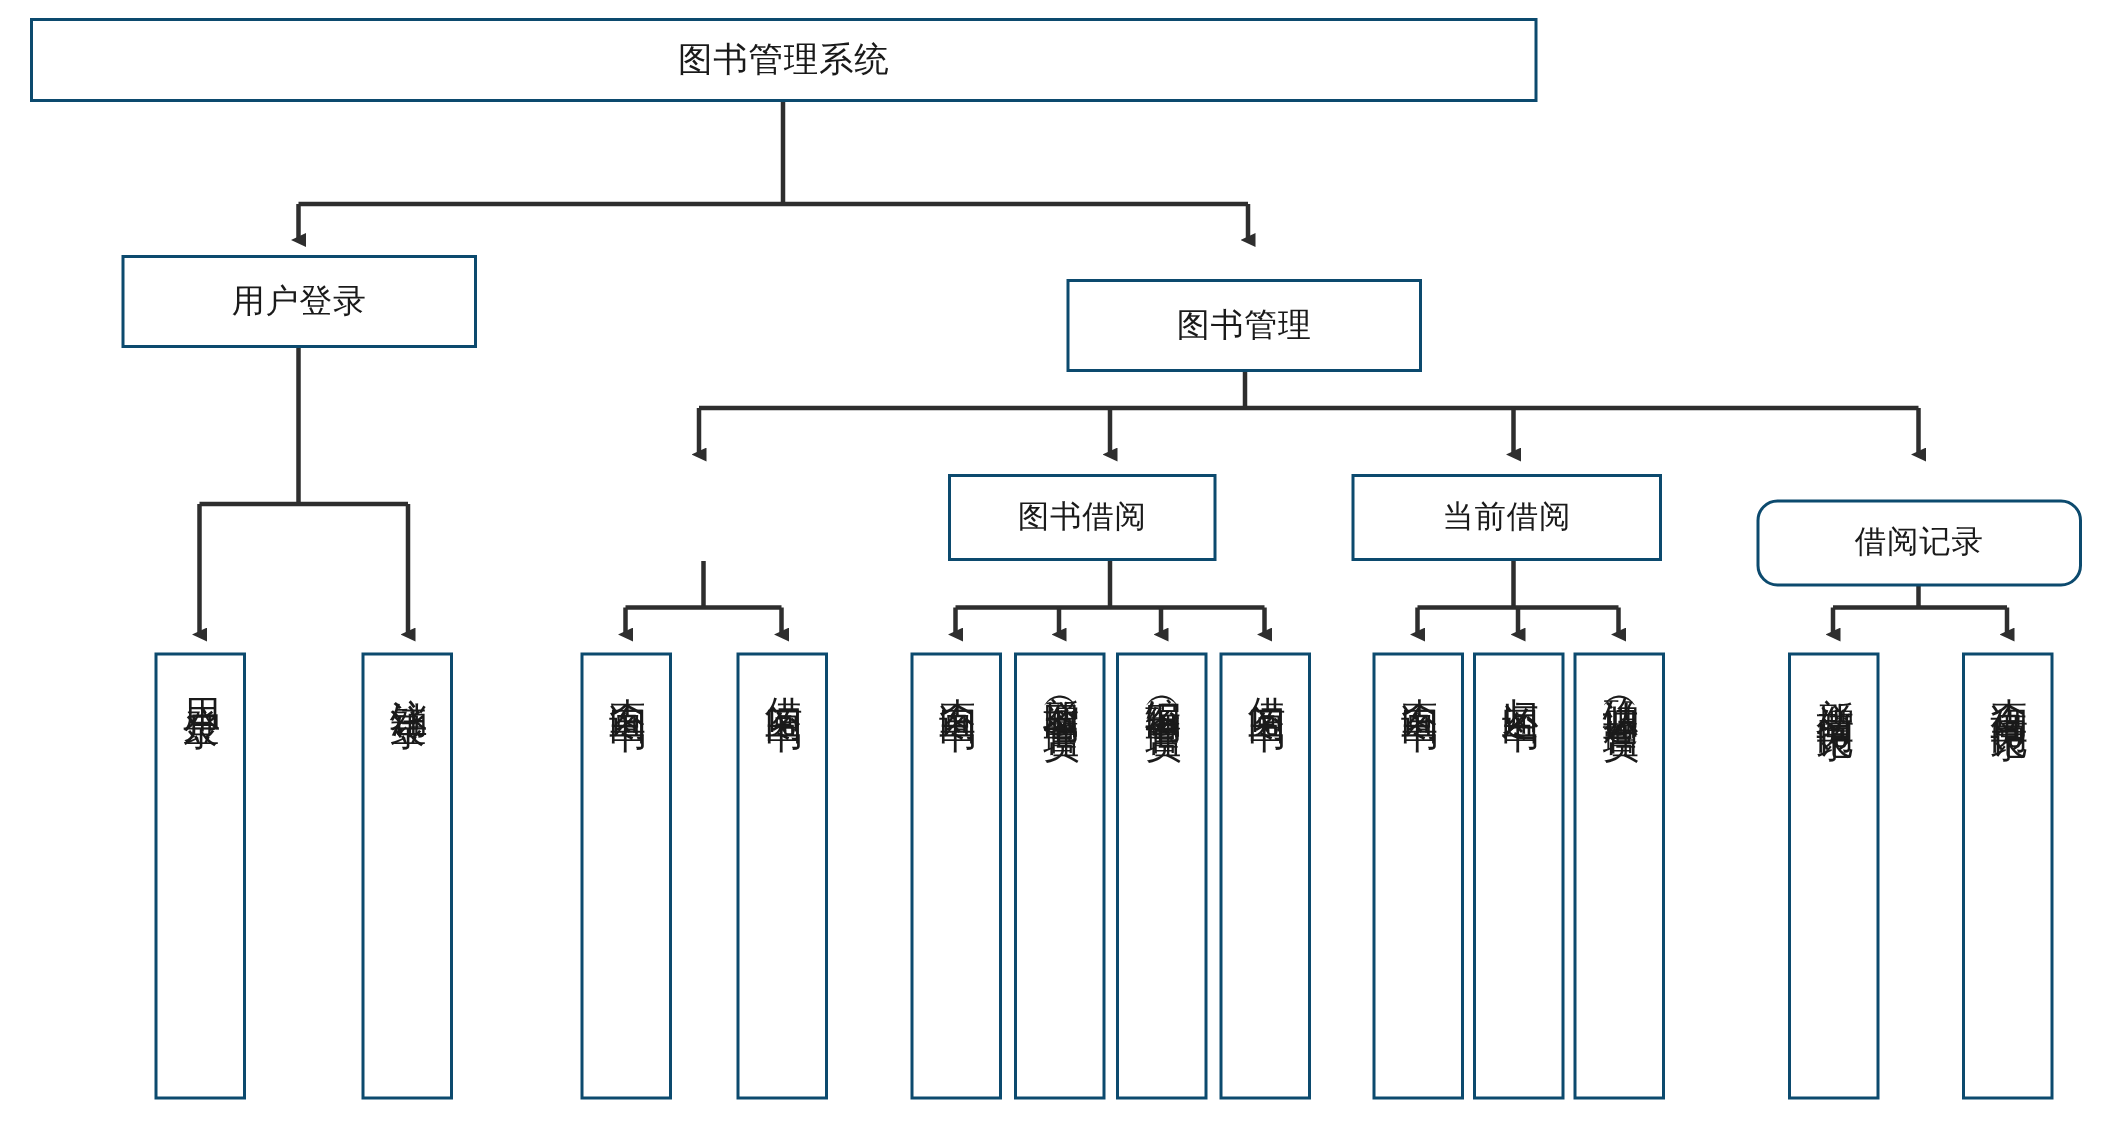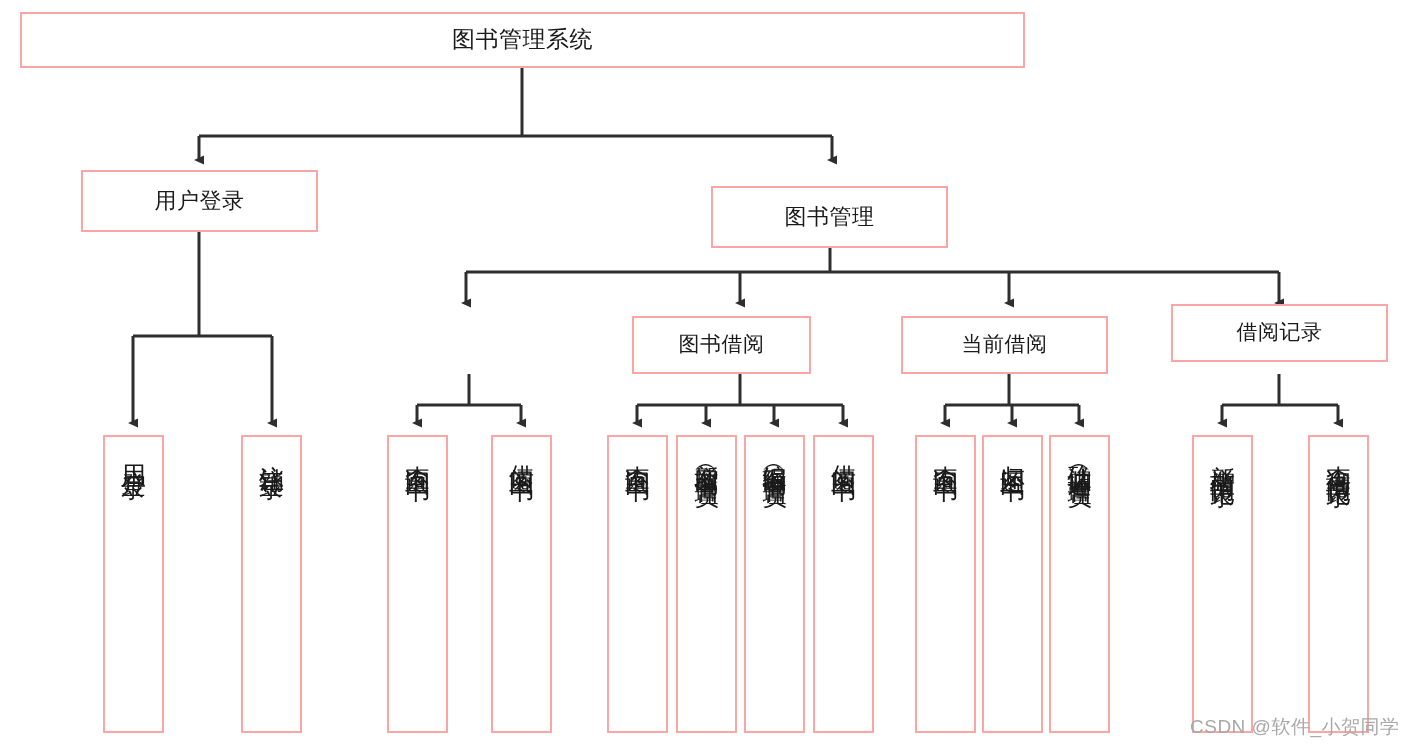--- a/index.html
+++ b/index.html
@@ -22,26 +22,25 @@
     position: absolute;
     left: 0;
     top: 0;
     width: 1405px;
     height: 747px;
   }
   .node {
     position: absolute;
     box-sizing: border-box;
     background: #ffffff;
-    border: 2px solid #fca5a5;
+    border: 2px solid #0c4a6e;
     display: flex;
     align-items: center;
     justify-content: center;
     z-index: 2;
-    font-family: Liberation Serif, serif;
   }
   .node-label {
     color: #1a1a1a;
     text-align: center;
     line-height: 1.12;
     letter-spacing: 0.5px;
     white-space: pre-wrap;
   }
   .node.root .node-label { font-size: 23px; }
   .node.level2 .node-label { font-size: 22px; }
@@ -139,21 +138,21 @@
   <div class="node level2" style="left:711px; top:186px; width:237px; height:62px;">
     <span class="node-label">图书管理</span>
   </div>
 
   <div class="node level3" style="left:632px; top:316px; width:179px; height:58px;">
     <span class="node-label">图书借阅</span>
   </div>
   <div class="node level3" style="left:901px; top:316px; width:207px; height:58px;">
     <span class="node-label">当前借阅</span>
   </div>
-  <div class="node level3" style="left:1171px; top:304px; width:217px; height:58px;">
+  <div class="node level3" style="left:1171px; top:333px; width:217px; height:58px;border-radius:14px;">
     <span class="node-label">借阅记录</span>
   </div>
 
   <div class="node leaf" style="left:103px; top:435px; width:61px; height:298px;">
     <span class="node-label">用户登录</span>
   </div>
   <div class="node leaf" style="left:241px; top:435px; width:61px; height:298px;">
     <span class="node-label">注销登录</span>
   </div>
 
@@ -187,15 +186,14 @@
     <span class="node-label">确认归还（管理员）</span>
   </div>
 
   <div class="node leaf" style="left:1192px; top:435px; width:61px; height:298px;">
     <span class="node-label">新增借阅记录</span>
   </div>
   <div class="node leaf" style="left:1308px; top:435px; width:61px; height:298px;">
     <span class="node-label">查询借阅记录</span>
   </div>
 
-  <div class="watermark">CSDN @软件_小贺同学</div>
 
 </div>
 
 </body></html>

